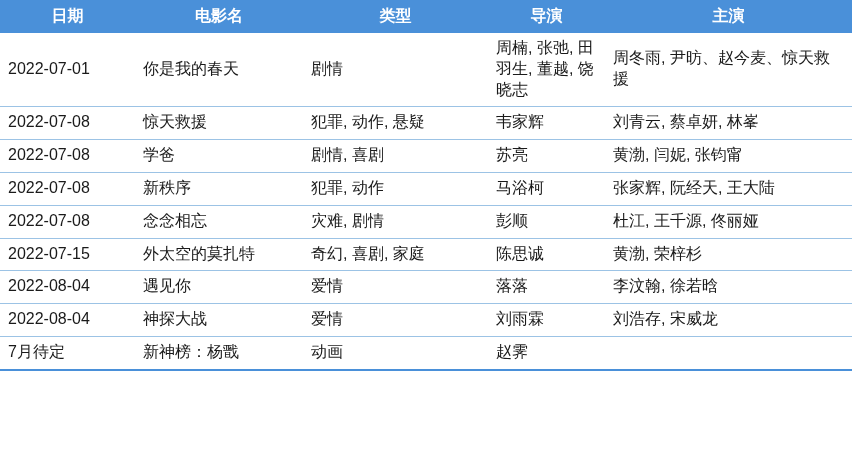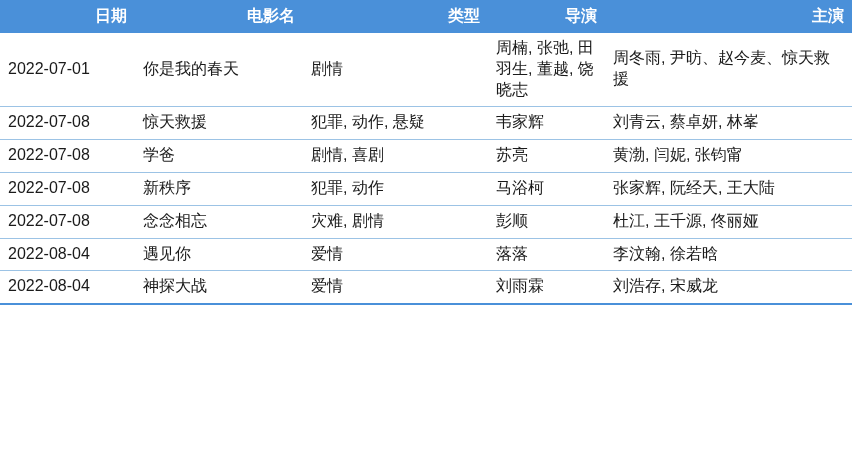--- a/index.html
+++ b/index.html
@@ -28,21 +28,21 @@
   table.movie-table col.c1 { width: 168px; }
   table.movie-table col.c2 { width: 185px; }
   table.movie-table col.c3 { width: 117px; }
   table.movie-table col.c4 { width: 247px; }
 
   table.movie-table thead th {
     background: #4a90d9;
     color: #ffffff;
     font-weight: bold;
     font-size: 16px;
-    text-align: right;
+    text-align: center;
     padding: 6px 8px 7px 8px;
     border: none;
     vertical-align: middle;
     line-height: 1.25;
   }
   table.movie-table tbody td {
     font-size: 16px;
     padding: 5px 8px 6px 8px;
     border-bottom: 1px solid #9cc3e5;
     border-right: none;
@@ -113,28 +113,42 @@
         <td>张家辉, 阮经天, 王大陆</td>
       </tr>
       <tr>
         <td>2022-07-08</td>
         <td>念念相忘</td>
         <td>灾难, 剧情</td>
         <td>彭顺</td>
         <td>杜江, 王千源, 佟丽娅</td>
       </tr>
       <tr>
+        <td>2022-07-15</td>
+        <td>外太空的莫扎特</td>
+        <td>奇幻, 喜剧, 家庭</td>
+        <td>陈思诚</td>
+        <td>黄渤, 荣梓杉</td>
+      </tr>
+      <tr>
         <td>2022-08-04</td>
         <td>遇见你</td>
         <td>爱情</td>
         <td>落落</td>
         <td>李汶翰, 徐若晗</td>
       </tr>
       <tr>
         <td>2022-08-04</td>
         <td>神探大战</td>
         <td>爱情</td>
         <td>刘雨霖</td>
         <td>刘浩存, 宋威龙</td>
       </tr>
+      <tr>
+        <td>7月待定</td>
+        <td>新神榜：杨戬</td>
+        <td>动画</td>
+        <td>赵霁</td>
+        <td></td>
+      </tr>
     </tbody>
   </table>
 </div>
 
 </body></html>

